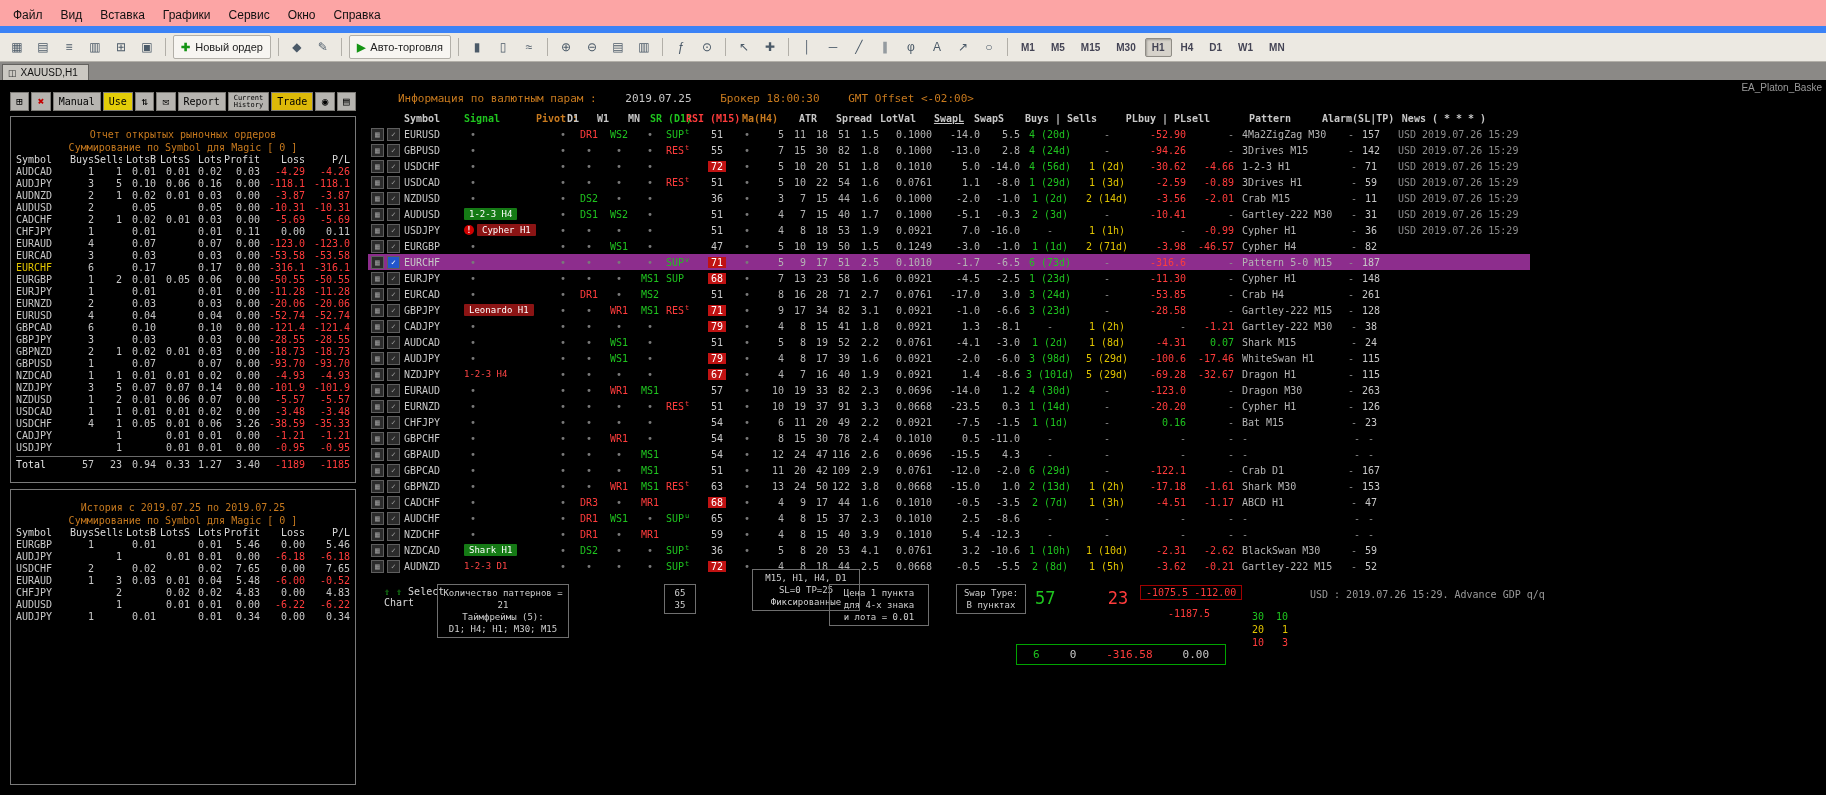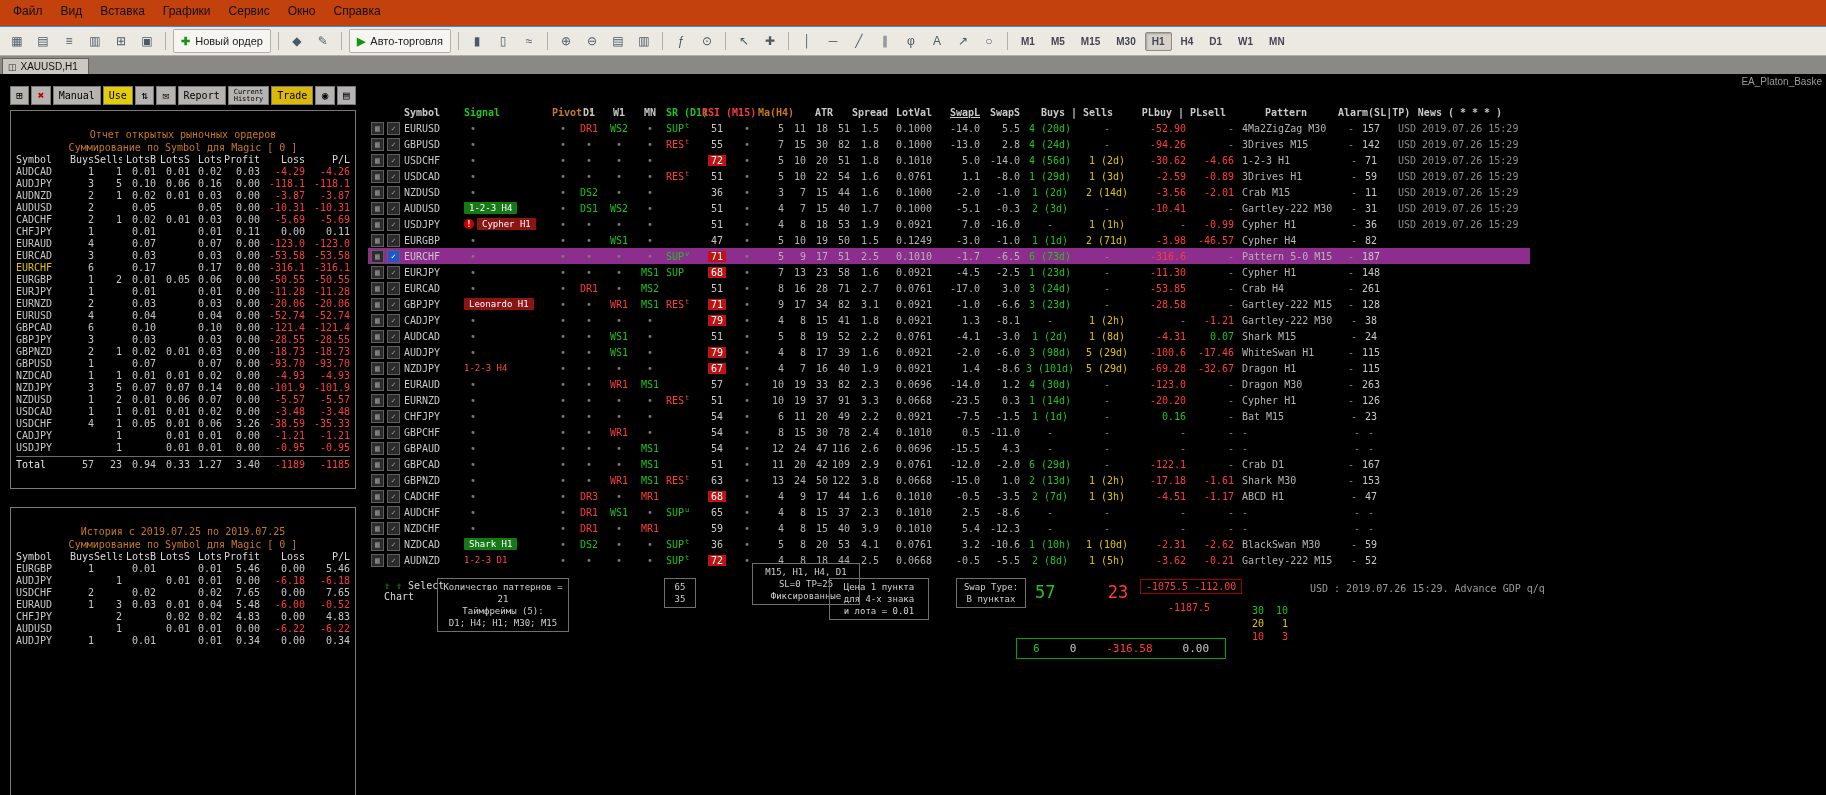--- a/index.html
+++ b/index.html
@@ -1,18 +1,18 @@
 <!DOCTYPE html>
 <html><head>
 <meta charset="utf-8">
 <style>
   html,body{margin:0;padding:0;background:#000;}
   .app{position:relative;width:1826px;height:795px;overflow:hidden;background:#000;font-family:"Liberation Sans",sans-serif;}
   
-  .menubar{height:26px;background:#c2410c;border-bottom:1px solid #3b82f6;display:flex;align-items:flex-start;padding-left:4px;}
+  .menubar{height:26px;background:#fca5a5;border-bottom:7px solid #3b82f6;display:flex;align-items:flex-end;padding-left:4px;}
   .menu-item{font-size:12px;color:#111;padding:4px 9px;cursor:default;}
   .toolbar{height:28px;background:#ece9e2;border-bottom:1px solid #b2afa8;display:flex;align-items:center;padding:0 4px;}
   .tbtn{width:22px;height:20px;display:flex;align-items:center;justify-content:center;font-size:12px;color:#4b5a68;margin:0 1px;border:1px solid transparent;border-radius:2px;}
   .tsep{width:1px;height:18px;background:#b2afa8;margin:0 5px;}
   .tlabelbtn{display:flex;align-items:center;gap:5px;font-size:11px;color:#222;padding:2px 7px;margin:0 2px;border:1px solid #b2afa8;background:#f7f5f1;border-radius:2px;height:18px;}
   .tglyph{font-size:11px;font-weight:bold;}
   .tf{font-size:10px;font-weight:bold;color:#445;padding:3px 6px;margin:0 1px;border:1px solid transparent;border-radius:2px;}
   .tf.active{background:#d6d2ca;border:1px solid #8f8c85;box-shadow:inset 1px 1px 2px rgba(0,0,0,.25);}
   .tabstrip{height:18px;background:#8b8986;display:flex;align-items:flex-end;padding-left:2px;}
   .tab{background:#cbc8c2;font-size:10px;color:#111;border:1px solid #63615e;border-bottom:none;height:15px;display:flex;align-items:center;gap:4px;padding:0 10px 0 5px;}
@@ -28,21 +28,21 @@
   .lpanel{position:absolute;left:10px;top:12px;width:346px;}
   .btnrow{display:flex;gap:2px;margin-bottom:5px;align-items:stretch;}
   .pbtn{font-size:10px;background:#b6b4b0;color:#000;border:1px solid #7c7a76;padding:0 5px;height:17px;display:flex;align-items:center;justify-content:center;white-space:pre-line;text-align:center;}
   .pbtn.icon{width:19px;padding:0;font-size:11px;}
   .pbtn.red-text{color:#c40000;font-weight:bold;}
   .pbtn.yellow{background:#e3cd08;}
   .pbtn.gold{background:#dcb908;}
   .pbtn.two{font-size:7px;line-height:7px;}
   .pbtn.tg{font-size:9px;padding:0 4px;height:15px;}
   .pbtn.on{background:#cf4512;color:#000;}
-  .box{border:1px solid #7a7a7a;background:#000;padding:17px 5px;margin-bottom:18px;}
+  .box{border:1px solid #7a7a7a;background:#000;padding:11px 5px;margin-bottom:6px;}
   .rtitle{color:#c87a1e;font-size:10px;line-height:13px;text-align:center;white-space:pre;}
   .lrow{display:flex;font-size:10px;line-height:12px;}
   .lhead span{color:#dadada;}
   .ltotal{border-top:1px solid #6a6a6a;margin-top:2px;padding-top:2px;}
   .lc{text-align:right;overflow:hidden;white-space:nowrap;}
   .lc0{width:52px;text-align:left;} .lc1{width:26px;} .lc2{width:28px;} .lc3{width:34px;} .lc4{width:34px;}
   .lc5{width:32px;} .lc6{width:38px;} .lc7{width:45px;} .lc8{width:45px;}
   .acct{color:#d2d2d2;font-size:10px;line-height:14px;white-space:pre;}
   .histbox{min-height:272px;}
   
@@ -564,26 +564,32 @@
               <span class="lc lc4 sil"></span>
               <span class="lc lc5 sil">0.01</span>
               <span class="lc lc6 sil">0.34</span>
               <span class="lc lc7 sil">0.00</span>
               <span class="lc lc8 sil">0.34</span>
             </div>
           </div>
       </div>
     </div>
 
+    <div class="infoline">
+      <span class="org">Информация по валютным парам :</span>
+      <span class="sil sp">2019.07.25</span>
+      <span class="org sp">Брокер 18:00:30</span>
+      <span class="org sp">GMT Offset &lt;-02:00&gt;</span>
+    </div>
 
     <div class="rtable" id="pairs-table">
         <div class="hrow">
           <span class="hcell sil" style="width: 36px; display: inline-block;"></span>
           <span class="hcell sil" style="width: 60px; display: inline-block;">Symbol</span>
-          <span class="hcell grn" style="width: 88px; display: inline-block;">Signal</span>
+          <span class="hcell grn" style="width: 72px; display: inline-block;">Signal</span>
           <span class="hcell org" style="width: 22px; display: inline-block;">Pivot :</span>
           <span class="hcell sil" style="width: 30px; display: inline-block; text-align: center;">D1</span>
           <span class="hcell sil" style="width: 30px; display: inline-block; text-align: center;">W1</span>
           <span class="hcell sil" style="width: 32px; display: inline-block; text-align: center;">MN</span>
           <span class="hcell grn" style="width: 36px; display: inline-block;">SR (D1)</span>
           <span class="hcell red" style="width: 56px; display: inline-block;">RSI (M15)</span>
           <span class="hcell org" style="width: 40px; display: inline-block;">Ma(H4)</span>
           <span class="hcell sil" style="width: 52px; display: inline-block; text-align: center;">ATR</span>
           <span class="hcell sil" style="width: 40px; display: inline-block; text-align: center;">Spread</span>
           <span class="hcell sil" style="width: 48px; display: inline-block; text-align: center;">LotVal</span>

